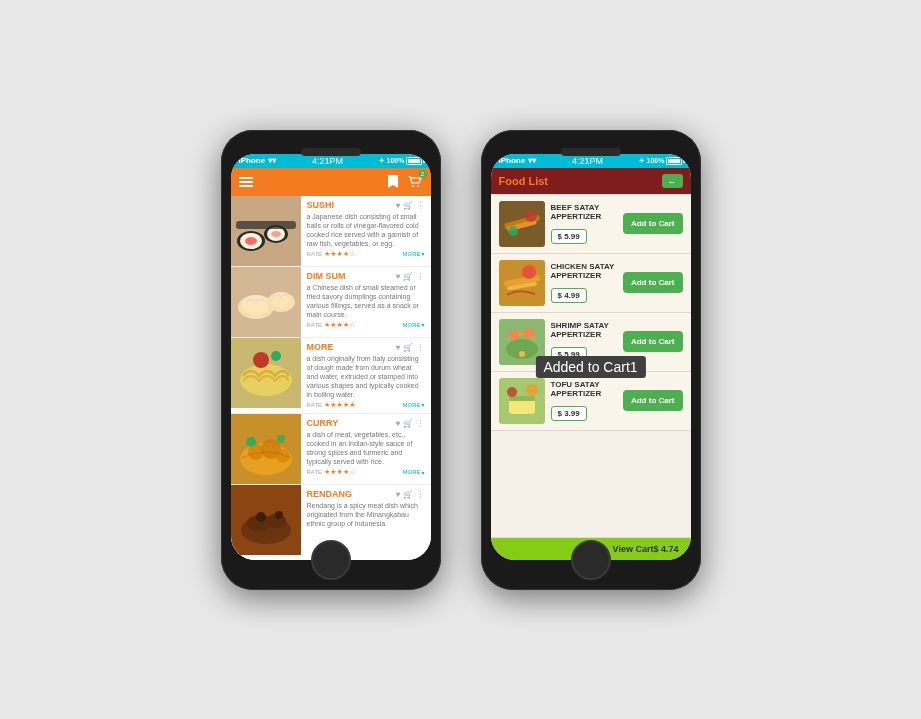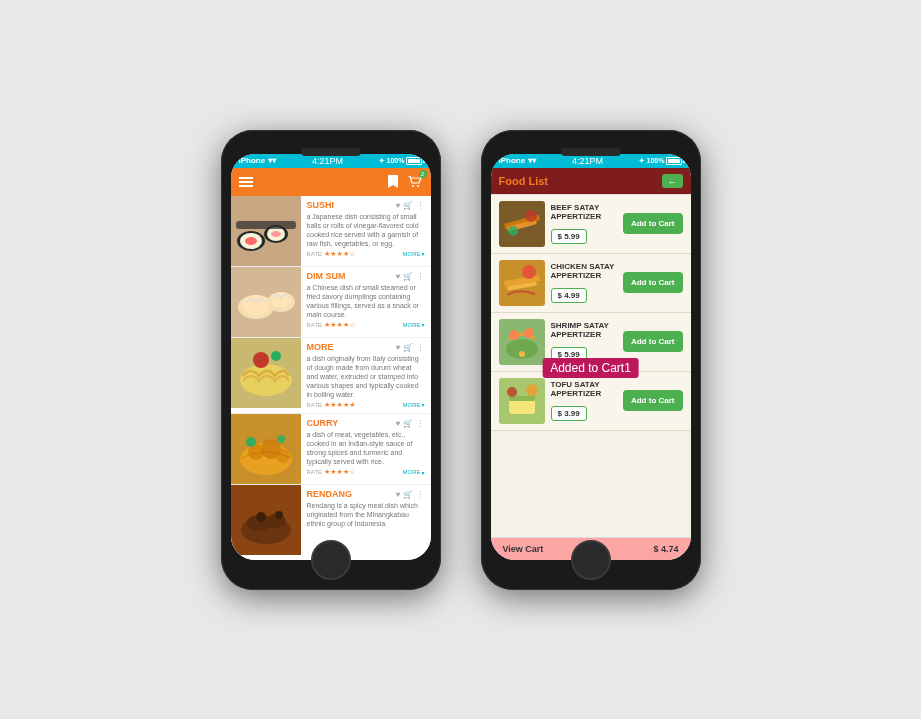--- a/index.html
+++ b/index.html
@@ -322,38 +322,38 @@
       border-radius: 4px;
       padding: 6px 8px;
       font-size: 8px;
       font-weight: bold;
       cursor: pointer;
       white-space: nowrap;
     }
 
     
     .toast {
-      background: #be185d;
+      background: #404040;
       color: white;
-      font-size: 12px;
+      font-size: 14px;
       padding: 3px 8px;
       border-radius: 3px;
       position: absolute;
       bottom: 52px;
       left: 50%;
       transform: translateX(-50%);
       white-space: nowrap;
     }
 
     
     .view-cart-bar {
-      background: #fca5a5;
+      background: #84cc16;
       border-top: 1px solid #ddd;
       display: flex;
-      justify-content: space-between;
+      justify-content: flex-end;
       align-items: center;
       padding: 6px 12px;
       flex-shrink: 0;
     }
     .view-cart-btn {
       font-size: 9px;
       font-weight: bold;
       color: #333;
       background: none;
       border: none;

